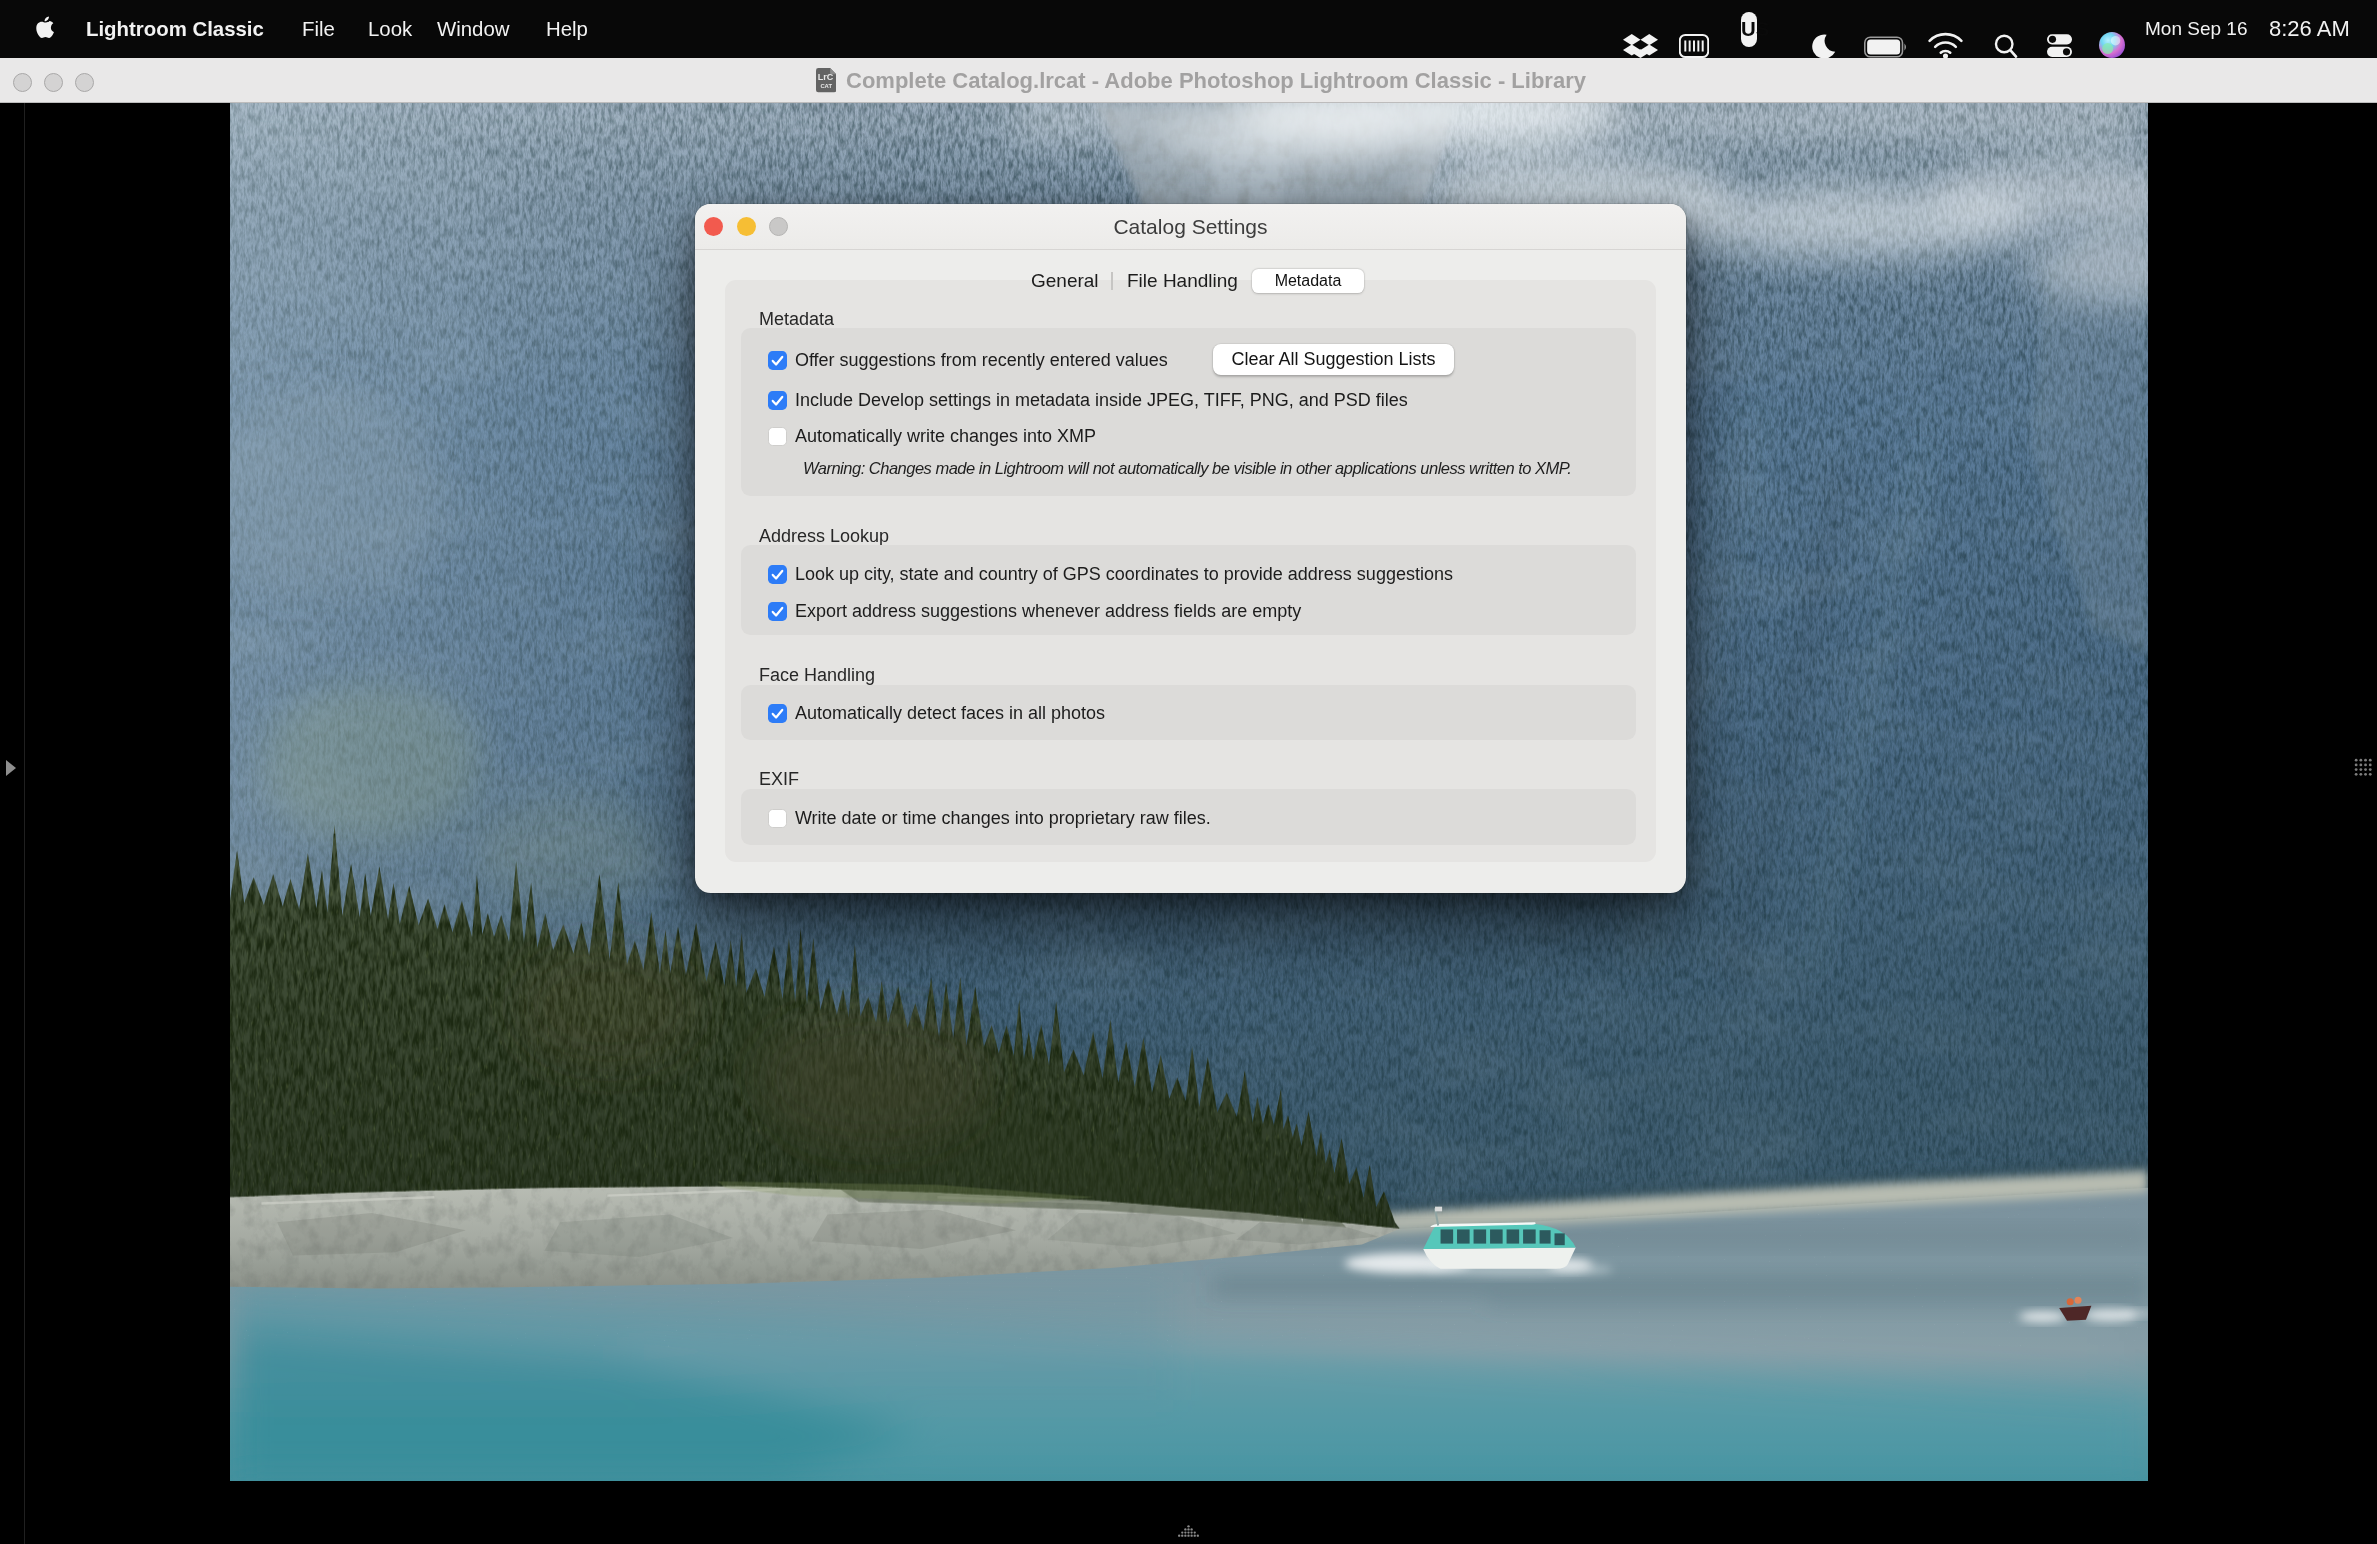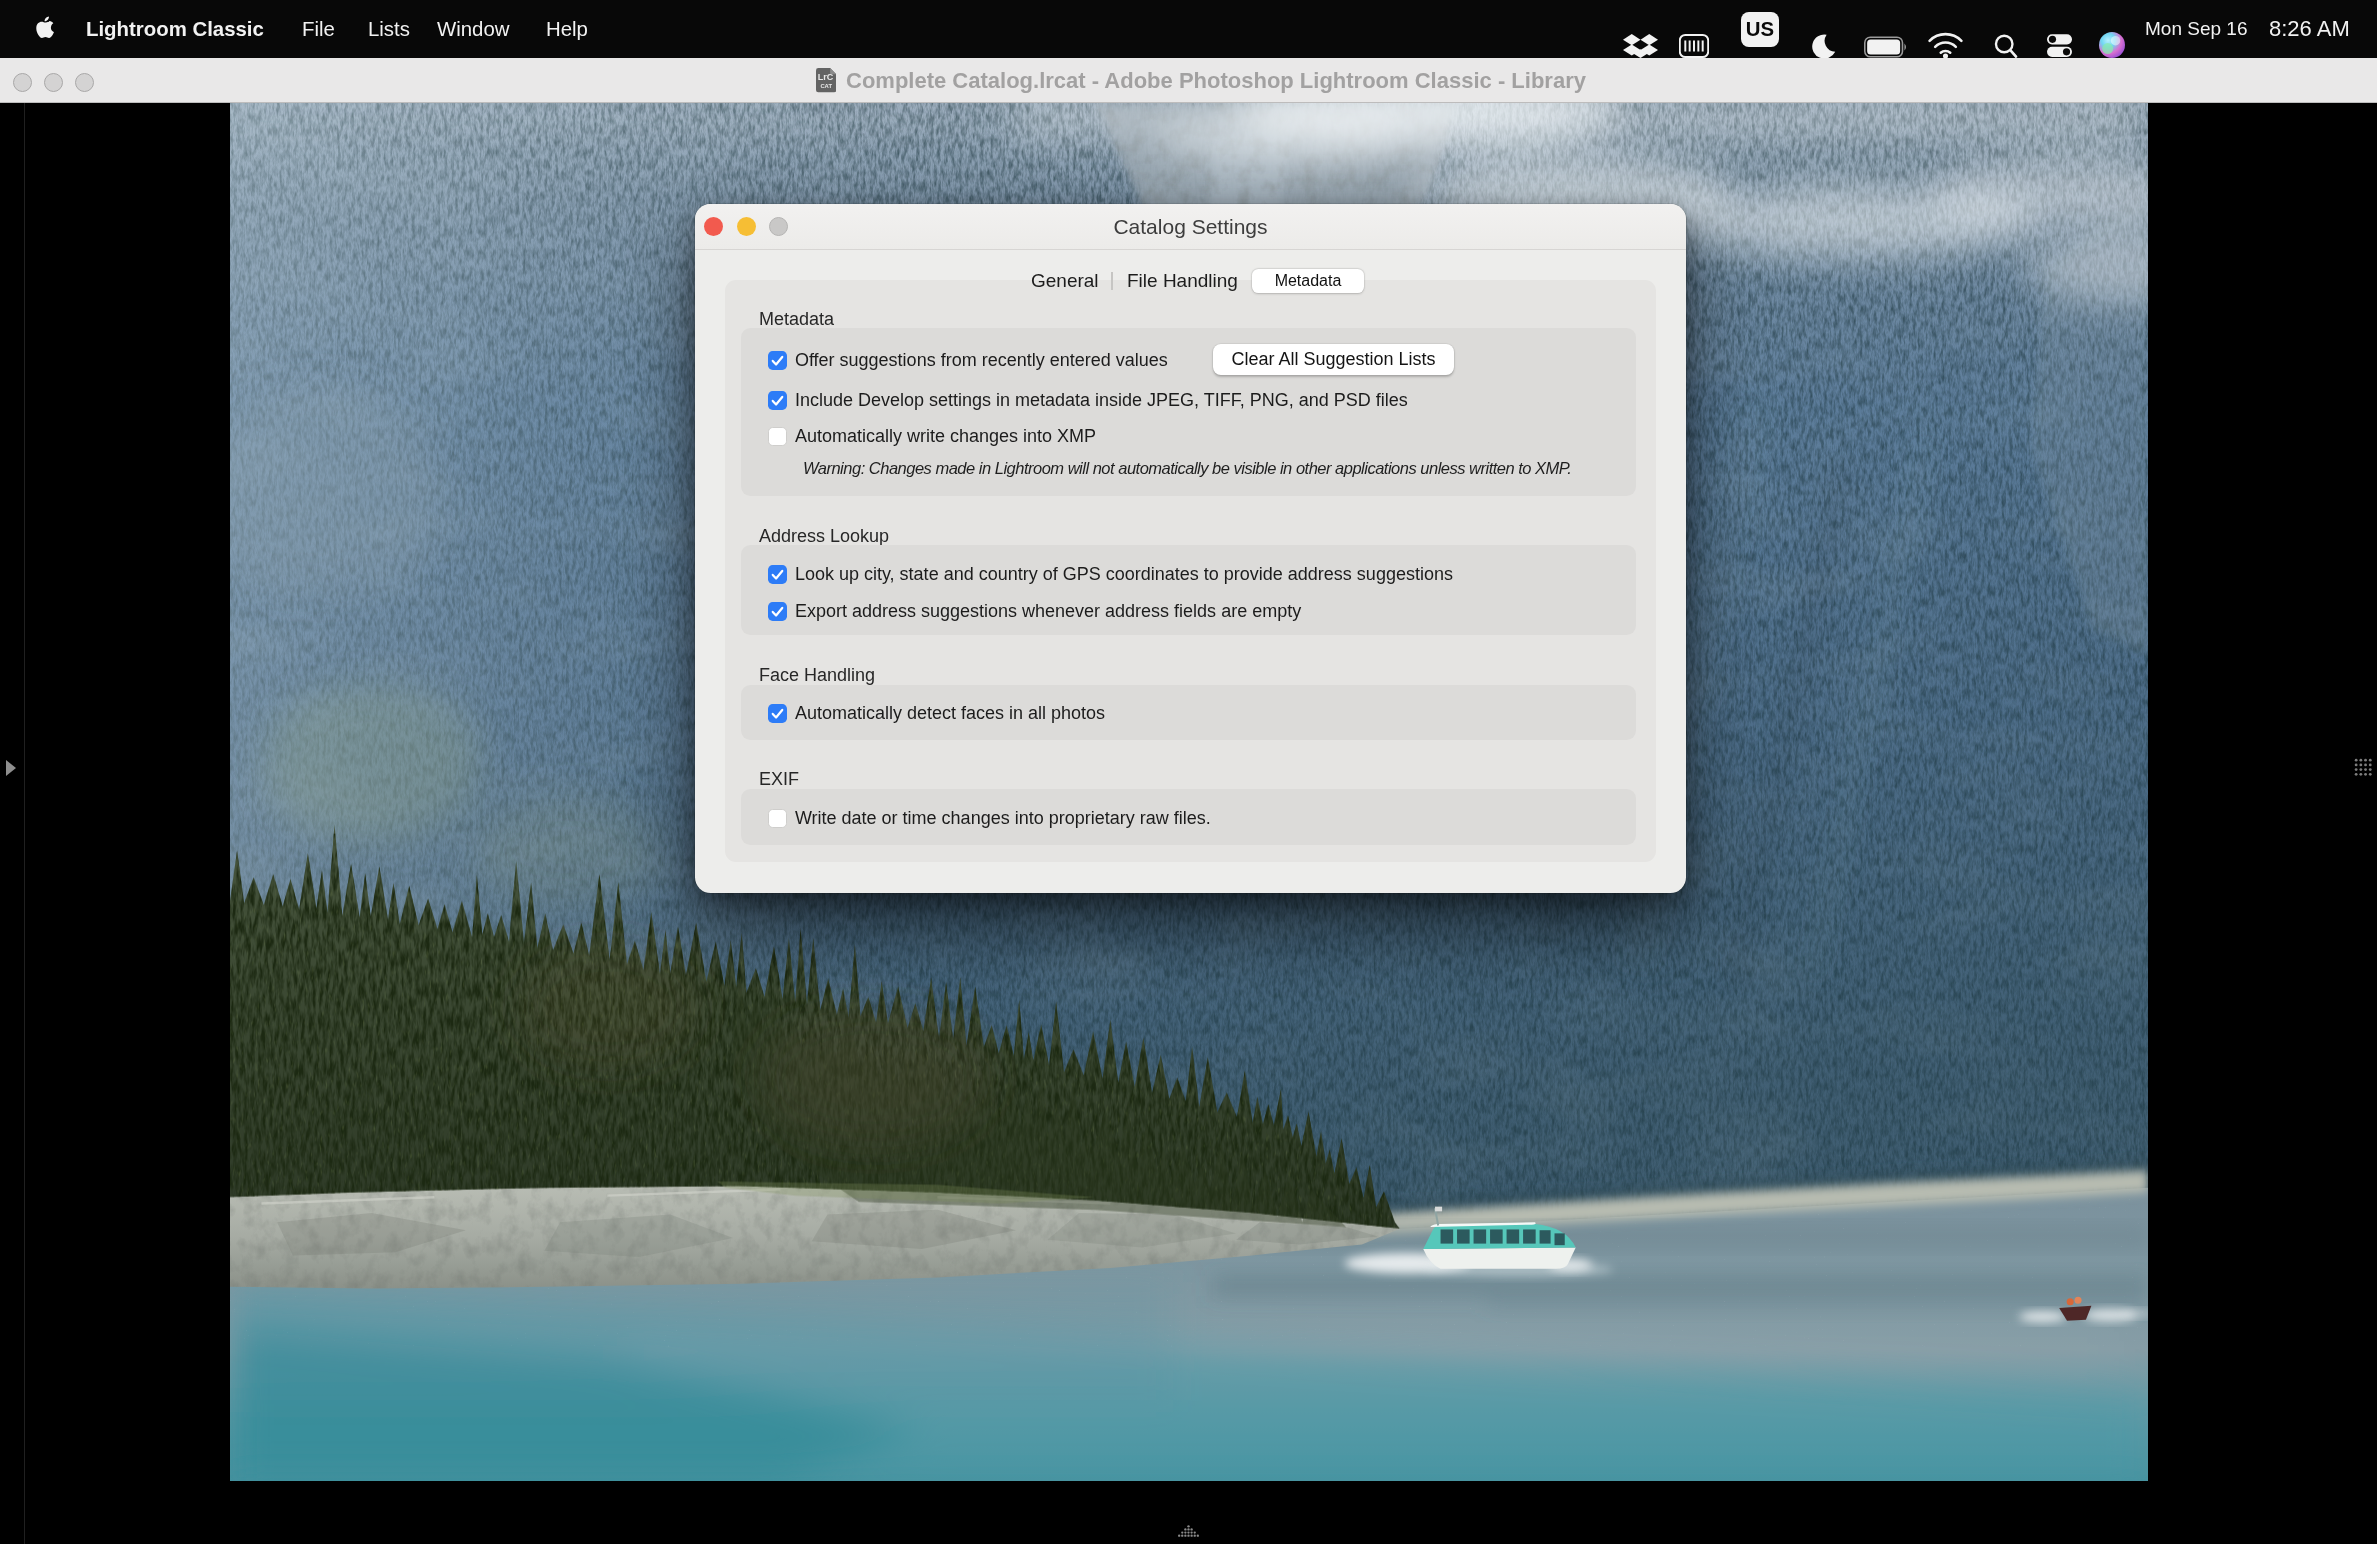--- a/index.html
+++ b/index.html
@@ -43,21 +43,21 @@
 </style>
 </head>
 <body>
 <div id="screen">
   <div id="menubar">
     <svg class="mitem" style="left:34px;top:14px;height:30px" width="22" height="30" viewBox="0 0 28 38">
       <path fill="#f2f2f2" d="M19.2 9.7c-2.1 0-3.8 1.1-4.9 1.1-1.1 0-2.7-1-4.5-1-3.4 0-6.9 2.8-6.9 8.1 0 3.3 1.3 6.8 2.9 9 1.4 1.9 2.6 3.4 4.3 3.4 1.7 0 2.4-1.1 4.5-1.1 2.1 0 2.7 1.1 4.5 1.1 1.9 0 3.1-1.7 4.3-3.4 1.4-2 2-3.9 2-4 -.1 0-3.9-1.5-3.9-5.8 0-3.7 3-5.4 3.1-5.5-1.7-2.5-4.3-2.8-5.2-2.9zM17.6 7.2c.9-1.1 1.6-2.7 1.4-4.2-1.4.1-3 .9-4 2-.9 1-1.7 2.6-1.5 4.1 1.6.1 3.2-.8 4.1-1.9z"></path>
     </svg>
     <span class="mitem" style="left:86px;font-weight:bold">Lightroom Classic</span>
     <span class="mitem" style="left:302px">File</span>
-    <span class="mitem" style="left:368px">Lists</span>
+    <span class="mitem" style="left:368px">Look</span>
     <span class="mitem" style="left:437px">Window</span>
     <span class="mitem" style="left:546px">Help</span>
 
     <svg class="mitem" style="left:1623px;top:17.3px" width="35" height="23.6" viewBox="0 0 44 30">
       <g fill="#f2f2f2">
         <path d="M11 0 L22 7 L11 14 L0 7 Z"></path>
           <path d="M33 0 L44 7 L33 14 L22 7 Z"></path>
         <path d="M11 14 L22 21 L11 28 L0 21 Z" transform="translate(0,-1)"></path>
           <path d="M33 14 L44 21 L33 28 L22 21 Z" transform="translate(0,-1)"></path>
         <path d="M22 22 L31 27.5 L22 33 L13 27.5 Z" transform="translate(0,-3)"></path>
@@ -68,21 +68,21 @@
       <rect x="1" y="1" width="36" height="28" rx="7" fill="none" stroke="#f2f2f2" stroke-width="2.5"></rect>
       <g stroke="#f2f2f2" stroke-width="2.5">
           <line x1="8" y1="8" x2="8" y2="22"></line>
           <line x1="13.5" y1="8" x2="13.5" y2="22"></line>
           <line x1="19" y1="8" x2="19" y2="22"></line>
           <line x1="24.5" y1="8" x2="24.5" y2="22"></line>
           <line x1="30" y1="8" x2="30" y2="22"></line>
         </g>
     </svg>
 
-    <div class="mitem" style="left:1741px;top:11.8px;height:35px;width:38px;background:#f2f2f2;border-radius:7.9px;color:#0a0a0a;font-weight:bold;font-size:20.4px;text-align:center;line-height:35px">US</div>
+    <div class="mitem" style="left:1741px;top:11.8px;height:35px;width:16px;background:#f2f2f2;border-radius:7.9px;color:#0a0a0a;font-weight:bold;font-size:20.4px;text-align:center;line-height:35px">US</div>
 
     <svg class="mitem" style="left:1811px;top:16.5px" width="25" height="25" viewBox="0 0 32 32">
       <path fill="#f2f2f2" d="M20 1.5 A15.5 15.5 0 1 0 31 23.5 A14 14 0 0 1 20 1.5 Z"></path>
     </svg>
 
     <svg class="mitem" style="left:1864px;top:18px" width="44" height="21" viewBox="0 0 56 27">
       <rect x="1" y="1" width="48" height="25" rx="7" fill="none" stroke="#9a9a9a" stroke-width="2"></rect>
       <rect x="4" y="4" width="42" height="19" rx="4.5" fill="#f2f2f2"></rect>
       <path d="M51.5 9 q4 4.5 0 9z" fill="#9a9a9a"></path>
     </svg>

